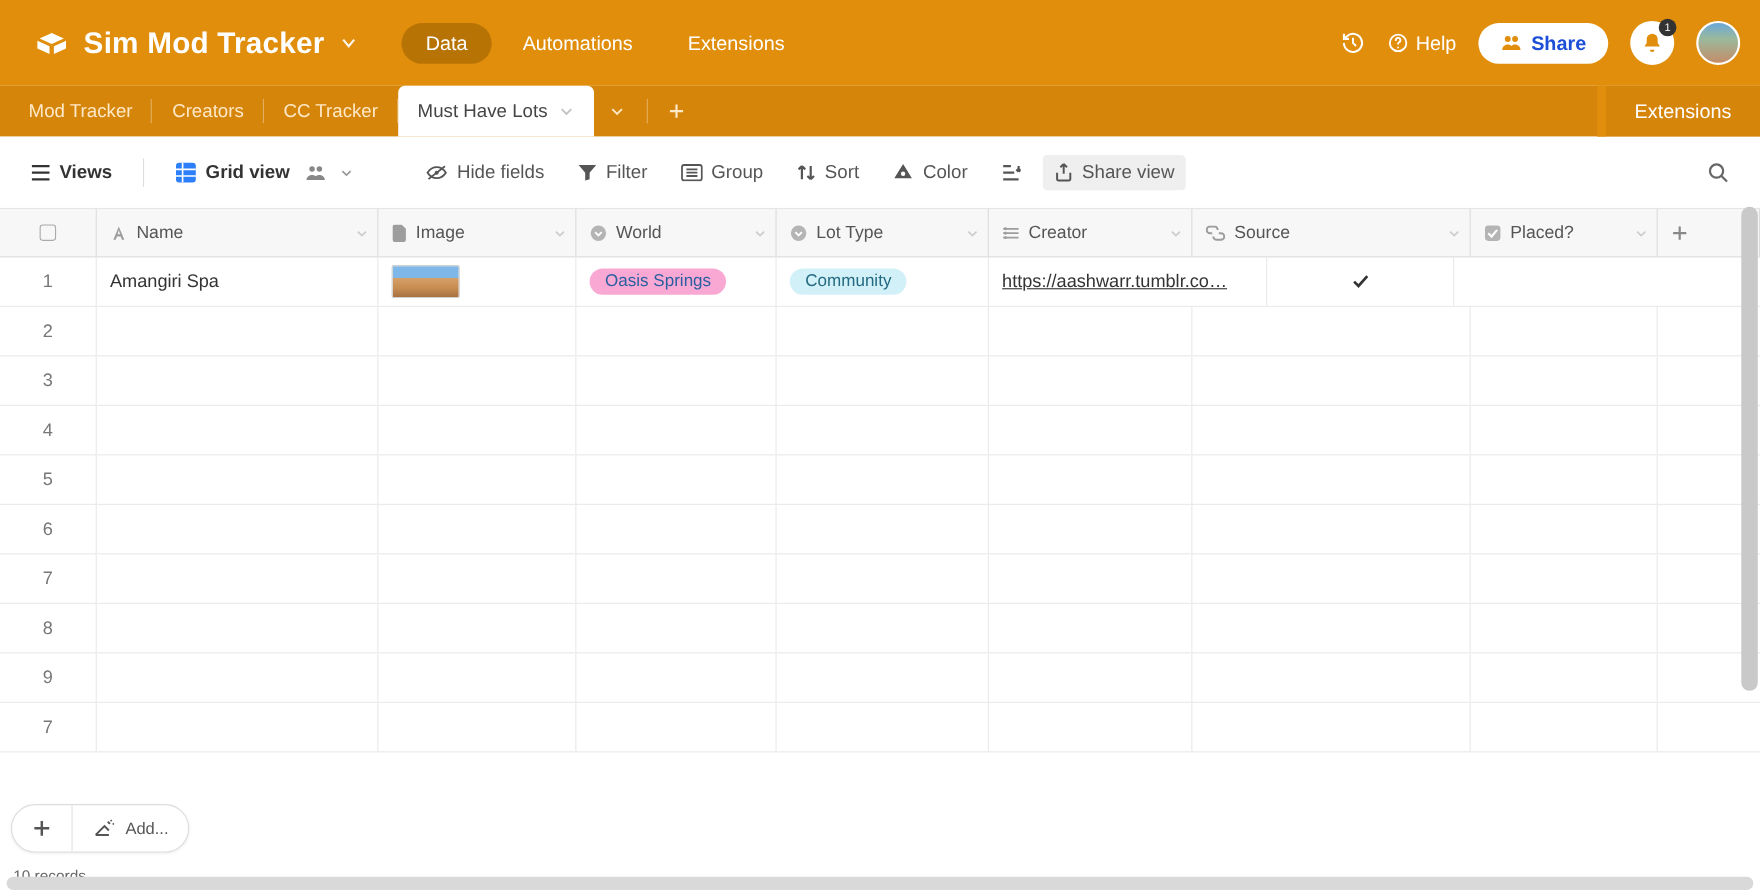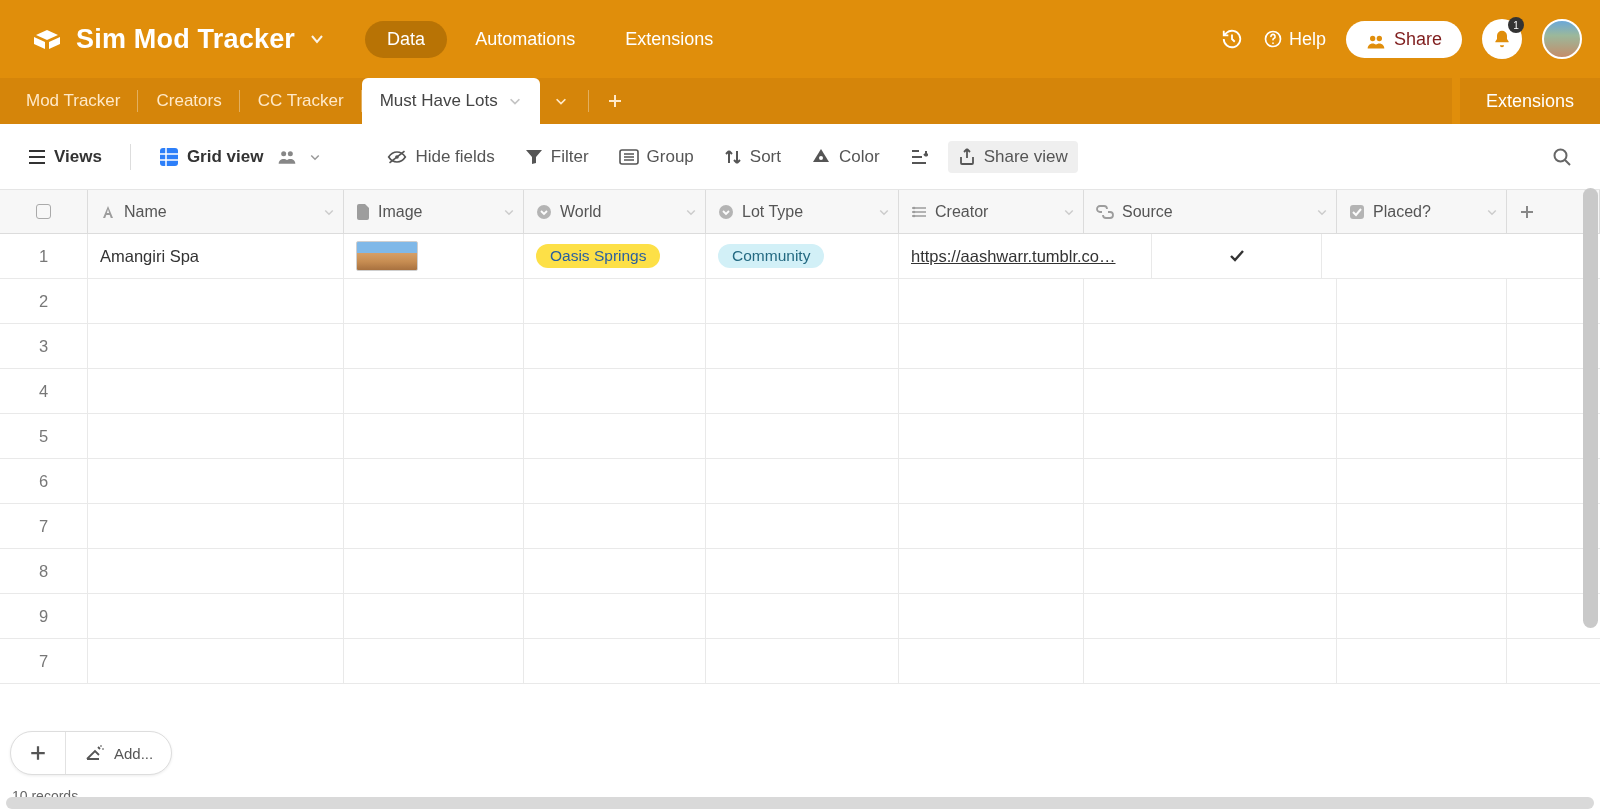--- a/index.html
+++ b/index.html
@@ -34,22 +34,22 @@
   font-size: 18px;
   color: #fff;
   cursor: pointer;
 }
 .header-nav .nav-item.active { background: #b87305; }
 
 .header-right { margin-left: auto; display: flex; align-items: center; gap: 20px; }
 .icon-btn { display:flex; align-items:center; justify-content:center; cursor:pointer; }
 .help-btn { display:flex; align-items:center; gap:6px; color:#fff; font-size:18px; }
 .share-pill {
-  background: #fff; color: #7f1d1d; font-weight:400;
-  display:flex; align-items:flex-end; gap:8px;
+  background: #fff; color: #1d4ed8; font-weight:700;
+  display:flex; align-items:flex-start; gap:8px;
   padding: 8px 20px; border-radius: 999px; font-size:18px;
 }
 .bell-wrap { position:relative; width:40px; height:40px; border-radius:50%; background:#fff; display:flex; align-items:center; justify-content:center; }
 .bell-badge {
   position:absolute; top:-2px; right:-2px; background:#333; color:#fff;
   font-size:10px; width:16px; height:16px; border-radius:50%;
   display:flex; align-items:center; justify-content:center;
 }
 .avatar { width:40px; height:40px; border-radius:50%; background: linear-gradient(180deg,#6ba8d8 0%, #9bb89b 40%, #c48d6a 100%); border:2px solid #fff; }
 
@@ -115,21 +115,21 @@
 .col-add    { flex:1; }
 
 
 .grid-body { position:relative; }
 .row { display:flex; height:45px; border-bottom:1px solid #e9e9e9; align-items:center; }
 .cell { border-right:1px solid #e9e9e9; height:100%; display:flex; align-items:center; padding:0 12px; font-size:16.5px; color:#333; }
 .cell.rownum { justify-content:center; color:#777; }
 .thumb { width:62px; height:30px; border:1px solid #cfcfcf; border-radius:2px;
   background: linear-gradient(180deg,#7fb8e8 0%, #7fb8e8 38%, #d6a068 38%, #c78d52 70%, #a8713f 100%); }
 .pill { padding:3px 14px; border-radius:999px; font-size:15.5px; }
-.pill-blue  { background:#fde047; color:#2a5fa0;text-align:right; }
+.pill-blue  { background:#f9a8d4; color:#2a5fa0;text-align:right; }
 .pill-cyan  { background:#d2f0f7; color:#246a82; }
 .pill-grey  { background:#ececec; color:#555; border-radius:4px; padding:3px 10px; }
 .src-link { text-decoration: underline; color:#333; white-space:nowrap; overflow:hidden; text-overflow:ellipsis; max-width:230px; display:inline-block; }
 
 
 .vscroll { position:absolute; right:2px; top:188px; width:15px; height:440px; background:#c9c9c9; border-radius:8px; }
 
 
 .footer {
   position:absolute; left:0; right:0; bottom:0; height:76px;

